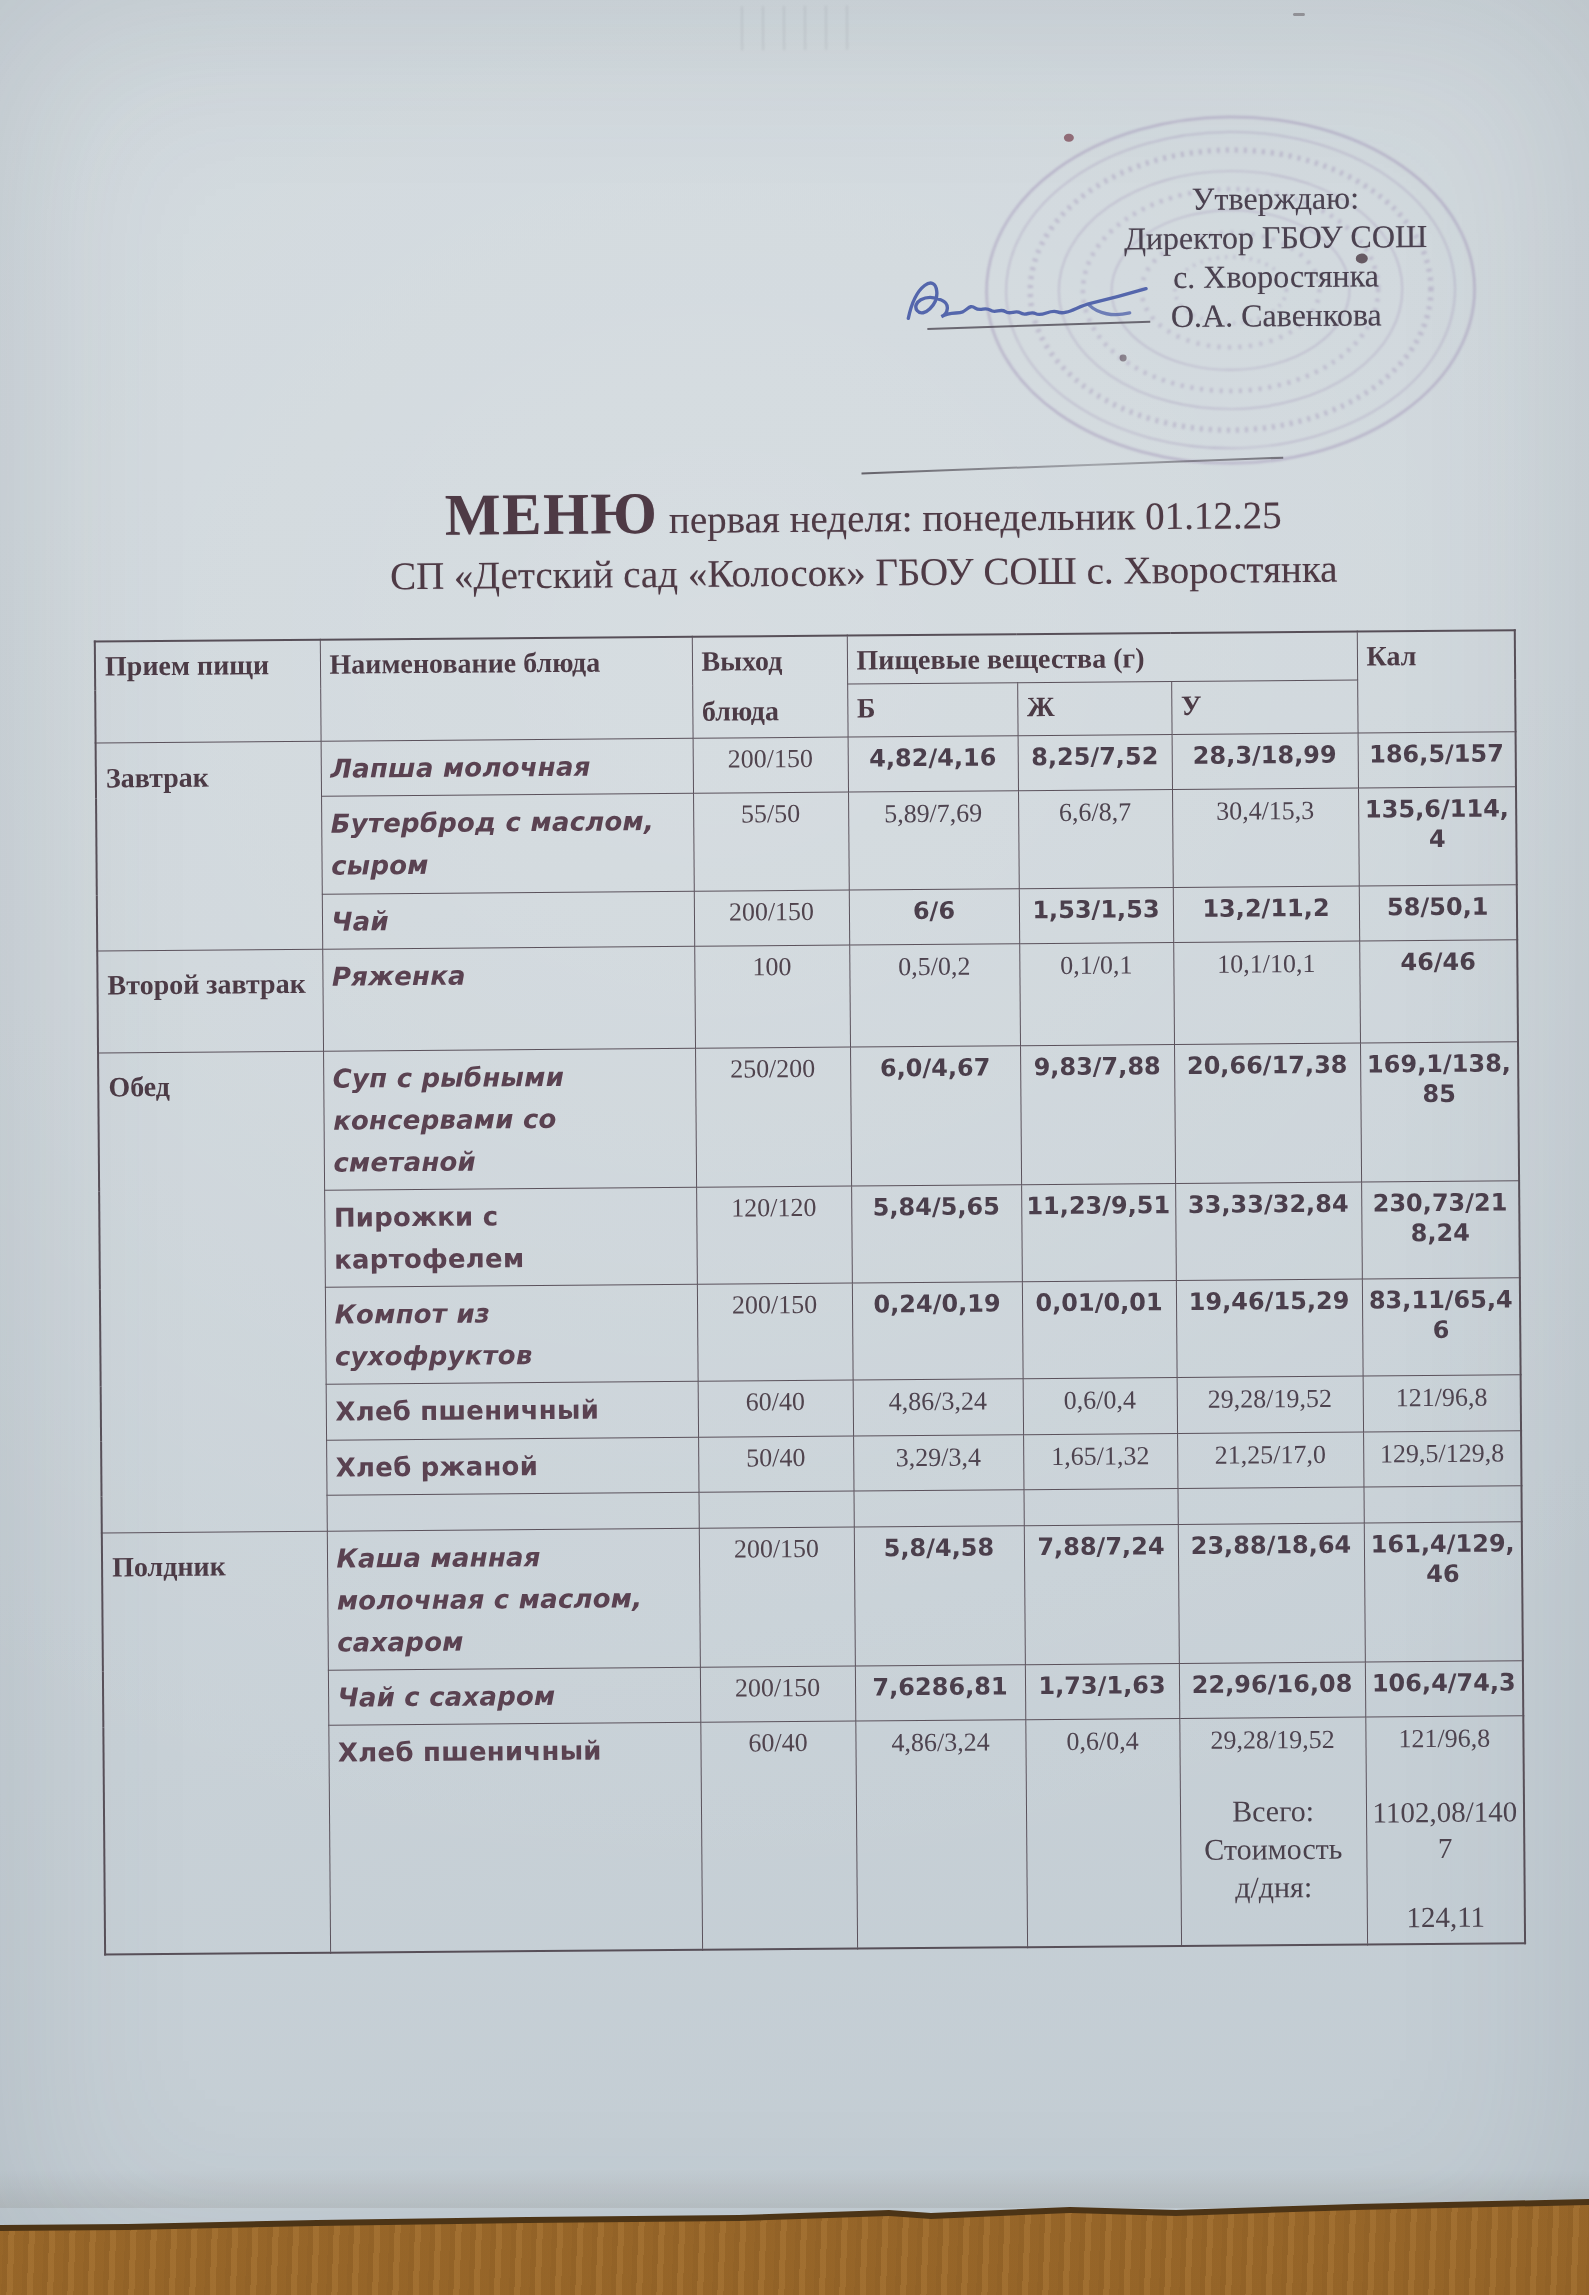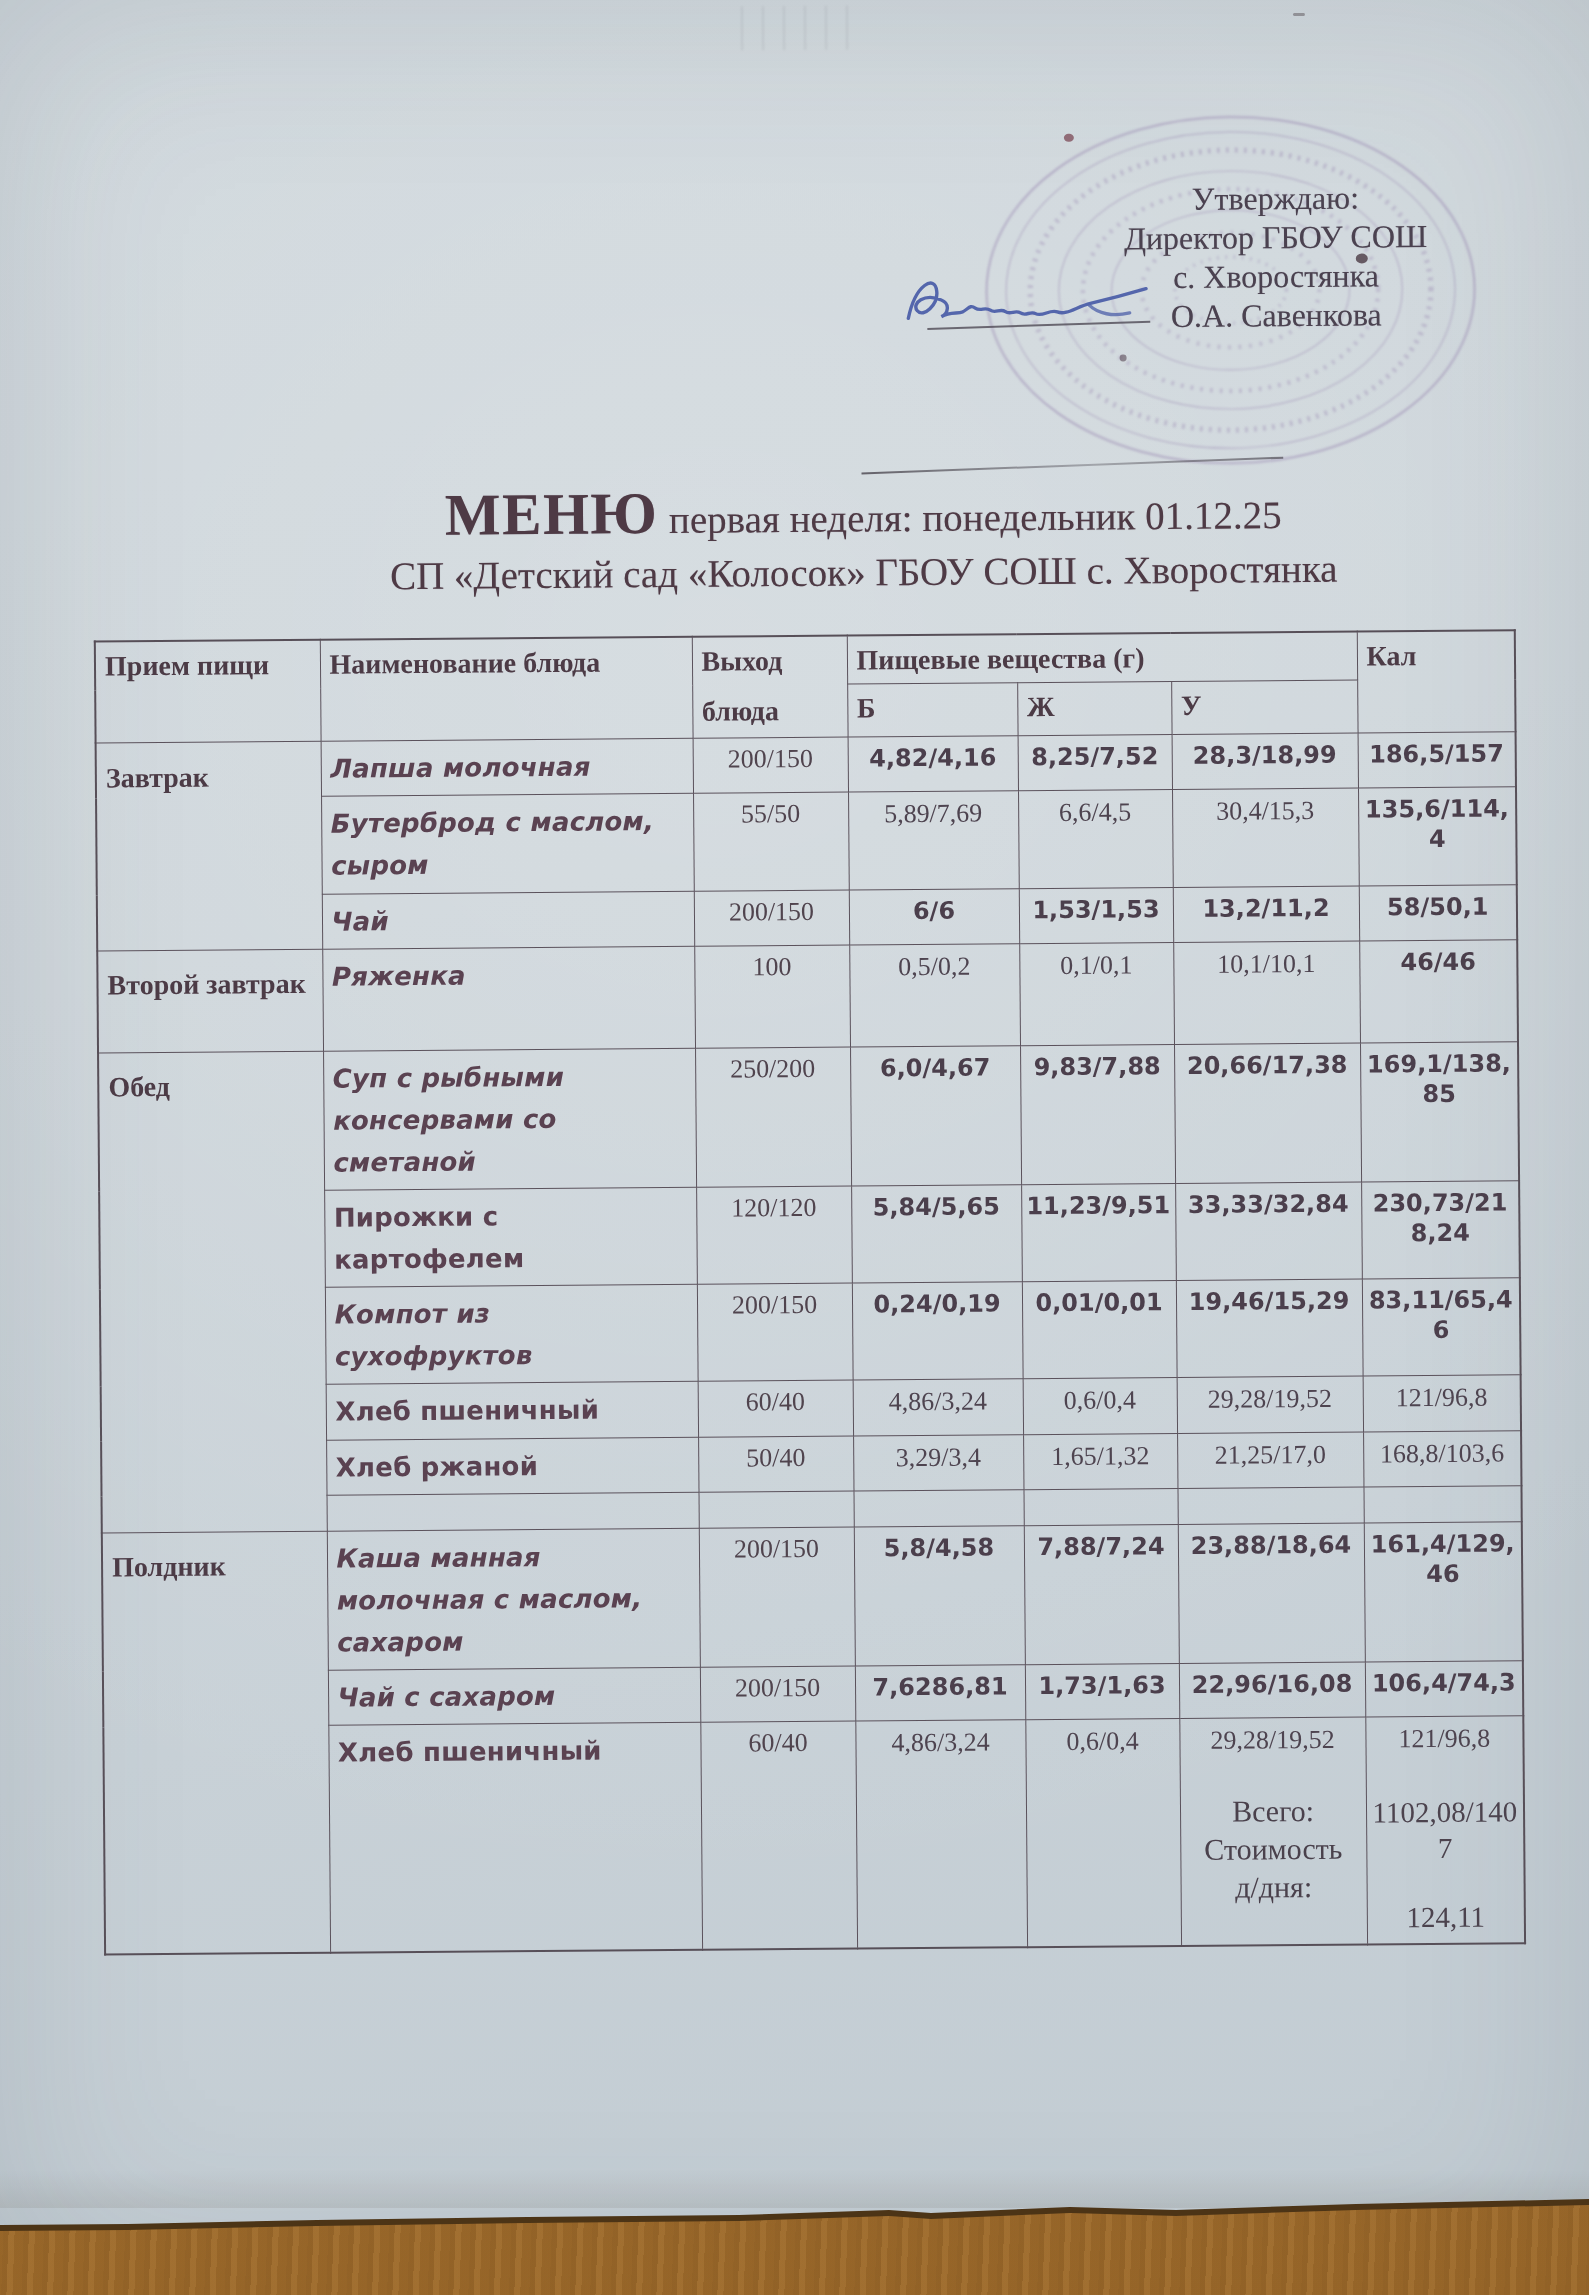--- a/index.html
+++ b/index.html
@@ -180,21 +180,21 @@
           </td>
         </tr>
         <tr style="height: 85px;">
           <td class="dish script-italic">Бутерброд с маслом,
 сыром</td>
           <td class="out">55/50</td>
           <td class="num serif-num">
             <div>5,89/7,69</div>
           </td>
           <td class="num serif-num">
-            <div>6,6/4,5</div>
+            <div>6,6/8,7</div>
           </td>
           <td class="num serif-num">
             <div>30,4/15,3</div>
           </td>
           <td class="num bold-num">
             <div>135,6/114,4</div>
           </td>
         </tr>
         <tr style="height: 39px;">
           <td class="dish script-italic">Чай</td>
@@ -303,21 +303,21 @@
           <td class="num serif-num">
             <div>3,29/3,4</div>
           </td>
           <td class="num serif-num">
             <div>1,65/1,32</div>
           </td>
           <td class="num serif-num">
             <div>21,25/17,0</div>
           </td>
           <td class="num serif-num">
-            <div>168,8/103,6</div>
+            <div>129,5/129,8</div>
           </td>
         </tr>
         <tr style="height: 36px;">
           <td class="dish script"></td>
           <td class="out"></td>
           <td class="num serif-num">
             <div></div>
           </td>
           <td class="num serif-num">
             <div></div>

